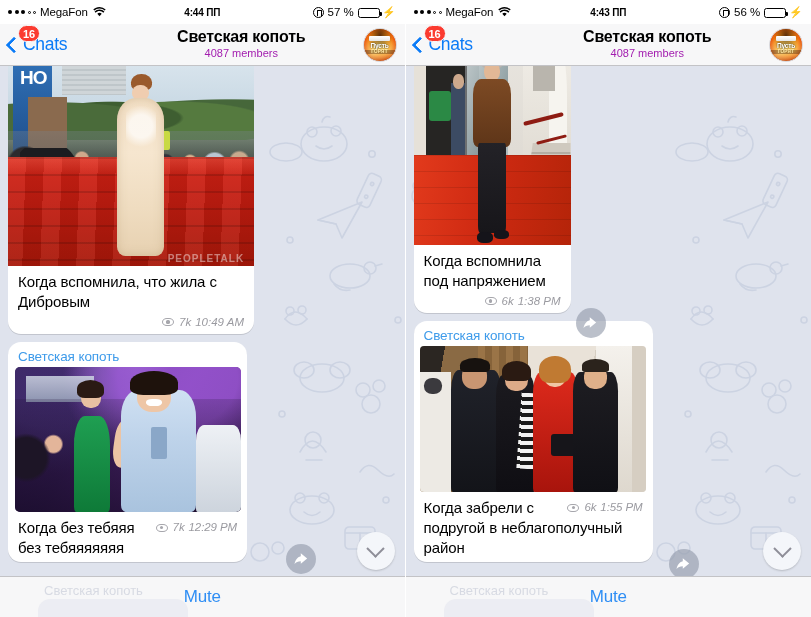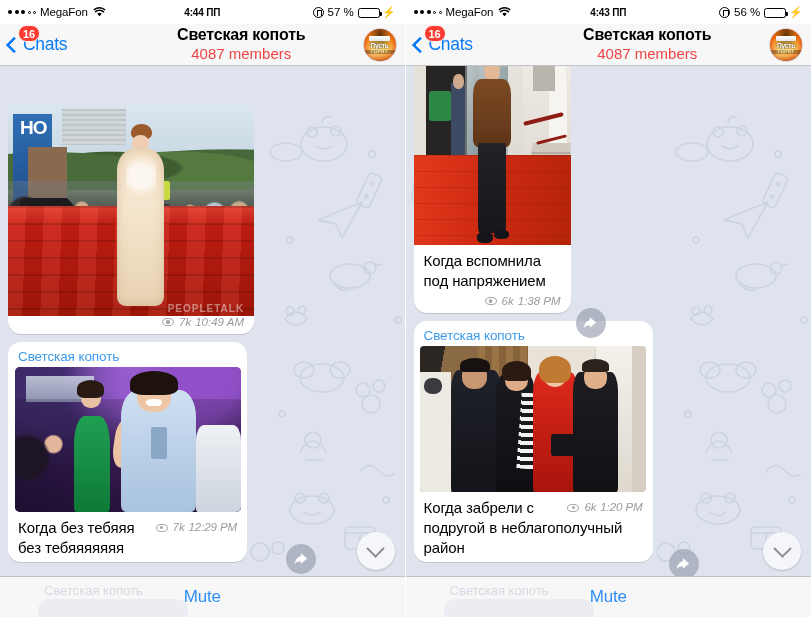--- a/index.html
+++ b/index.html
@@ -50,21 +50,21 @@
   .back-label { font-size:17.5px; color:#0b7bf7; letter-spacing:-0.3px;}
   .badge {
     position:absolute; left:10px; top:-9px;
     background:#fb3b30; color:#fff; font-size:11px; font-weight:600;
     min-width:19px; height:17px; border-radius:9px;
     display:flex;align-items:center;justify-content:center; padding:0 4px;
     border:1.2px solid #f7f7f8;
   }
   .nav-title { flex:1; text-align:center; line-height:1.05; }
   .nav-title .t1 { font-size:16px; font-weight:600; color:#000; letter-spacing:-0.2px;}
-  .nav-title .t2 { font-size:15px; color:#ef4444; margin-top:2px;}
+  .nav-title .t2 { font-size:11px; color:#a21caf; margin-top:2px;}
   .nav-avatar {
     width:34px;height:34px;border-radius:50%;
     background: radial-gradient(circle at 50% 38%, #ffd24a 0%, #ff9a12 32%, #e8520d 60%, #8a1d05 100%);
     border:1px solid #d8d8dc; overflow:hidden; position:relative; flex-shrink:0;
     cursor:pointer;
   }
   .nav-avatar .flame{position:absolute;inset:0;
     background:
       radial-gradient(ellipse at 30% 70%, rgba(255,240,140,.85) 0%, rgba(255,150,20,0) 45%),
       radial-gradient(ellipse at 72% 66%, rgba(255,230,120,.8) 0%, rgba(255,120,10,0) 42%),
@@ -450,20 +450,21 @@
             <span class="rc1-carpet"></span>
               <span class="rc1-steps"></span>
             <span class="rc1-woman">
               <span class="rc1-hair"></span>
                 <span class="rc1-head"></span>
               <span class="rc1-dress"></span>
                 <span class="rc1-lace"></span>
             </span>
             <span class="rc1-wm">PEOPLETALK</span>
           </div>
+          <div class="caption">Когда вспомнила, что жила с Дибровым</div>
           <div class="meta">
             <span class="eye"></span>
             <span class="views">7k</span>
             <span class="time">10:49 AM</span>
           </div>
         </div>
 
         <div class="fwd" style="left:213px; top:252px;">
           <svg viewBox="0 0 24 24">
               <path d="M11 6.5V3l9 7.5-9 7.5v-3.6c-4 0-6.8 1.3-8.8 4 .8-4.8 3.6-9.6 8.8-10.9z" fill="#fff"></path>
@@ -711,21 +712,21 @@
               <span class="p3h"></span>
               <span class="p3hair"></span>
             <span class="p4"></span>
               <span class="p4h"></span>
               <span class="p4hair"></span>
           </div>
           <div class="caption">
             <span class="inline-meta">
               <span class="eye"></span>
               <span class="views">6k</span>
-              <span class="time">1:20 PM</span>
+              <span class="time">1:55 PM</span>
             </span>
             <span>Когда забрели с подругой в неблагополучный район</span>
           </div>
         </div>
 
       </div>
 
       <div class="fwd" style="left:170px; top:246px;">
         <svg viewBox="0 0 24 24">
             <path d="M11 6.5V3l9 7.5-9 7.5v-3.6c-4 0-6.8 1.3-8.8 4 .8-4.8 3.6-9.6 8.8-10.9z" fill="#fff"></path>

